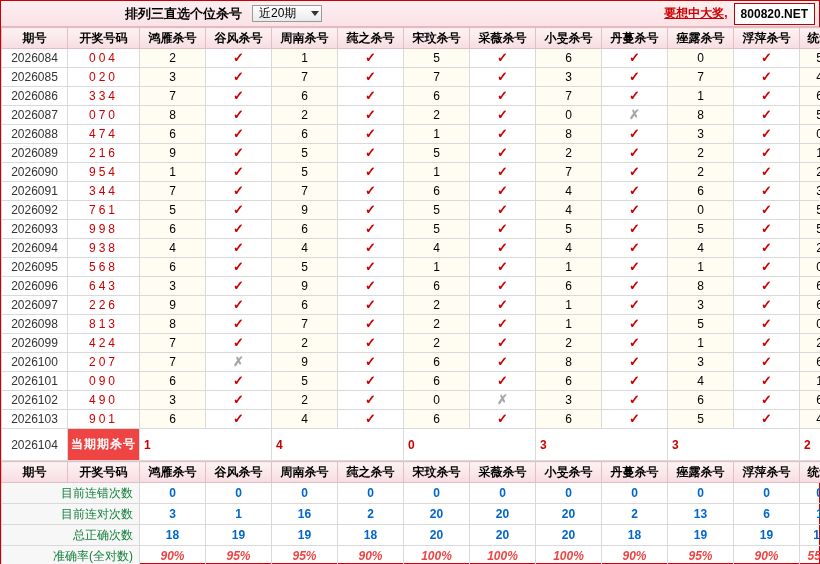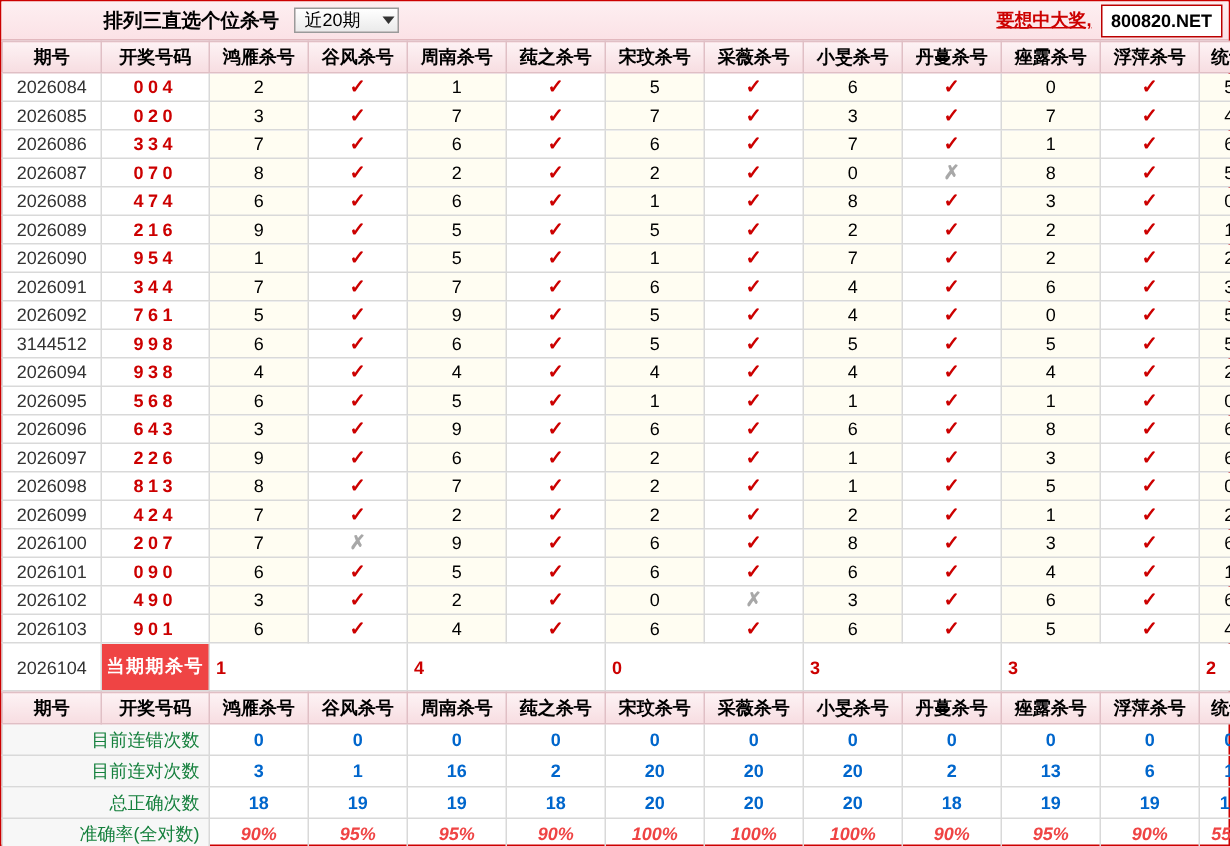--- a/index.html
+++ b/index.html
@@ -14,21 +14,21 @@
   .page{width:820px;height:564px;position:relative;box-sizing:border-box;border:1px solid #c00;}
   
   .topbar{
     height:26px;
     background:linear-gradient(#fdeff1,#fbe2e6);
     border-bottom:1px solid #e2b8be;
     display:flex;align-items:center;
     padding:0 4px;
     box-sizing:border-box;
   }
-  .topbar .title{font-weight:bold;font-size:13px;color:#000;margin-left:64px;}
+  .topbar .title{font-weight:bold;font-size:13px;color:#000;margin-left:120px;}
   .topbar .sel{
     margin-left:10px;
     border:1px solid #9a9a9a;
     background:linear-gradient(#ffffff,#eaeaea);
     font-size:12px;
     padding:1px 2px 1px 6px;
     width:70px;
     display:flex;align-items:center;justify-content:space-between;
     height:17px;box-sizing:border-box;
   }
@@ -56,21 +56,21 @@
     white-space:nowrap;
   }
   thead th{
     background:linear-gradient(#fdf2f4,#f7dde1);
     font-weight:bold;
     color:#000;
     height:21px;
     border:1px solid #e0bfc5;
   }
   td.issue{color:#333;background:#fff;}
-  td.code{color:#c00;font-weight:bold;letter-spacing:3px;}
+  td.code{color:#c00;font-weight:normal;letter-spacing:3px;}
   td.num{background:#fffdf2;}
   td.mark{background:#fff;}
   td.stat{font-weight:bold;}
   .check{color:#c00;font-weight:bold;font-size:13px;line-height:1;}
   .cross{color:#a8a8a8;font-weight:bold;font-size:13px;line-height:1;}
   
   tr.current td{background:#fff;height:32px;}
   tr.current td.issue{color:#333;}
   tr.current td.curlabel{
     background:#ef4444;color:#fff;font-weight:bold;letter-spacing:1px;
@@ -357,21 +357,21 @@
           <td class="mark"></td>
           <td class="num">3</td>
           <td class="mark"></td>
           <td class="num">5</td>
           <td class="mark"></td>
           <td class="num">3</td>
           <td class="mark"></td>
           <td class="stat"></td>
         </tr>
         <tr>
-          <td class="issue">3144512</td>
+          <td class="issue">2026093</td>
           <td class="code">998</td>
           <td class="num">6</td>
           <td class="mark"><span class="check">✓</span></td>
           <td class="num">6</td>
           <td class="mark"><span class="check">✓</span></td>
           <td class="num">5</td>
           <td class="mark"><span class="check">✓</span></td>
           <td class="num">5</td>
           <td class="mark"><span class="check">✓</span></td>
           <td class="num">5</td>

